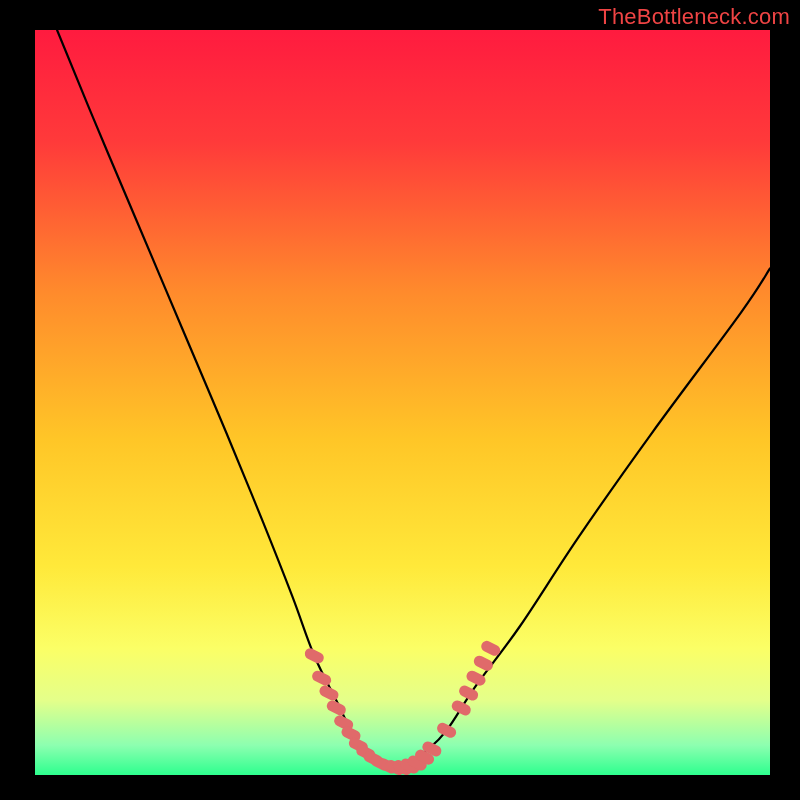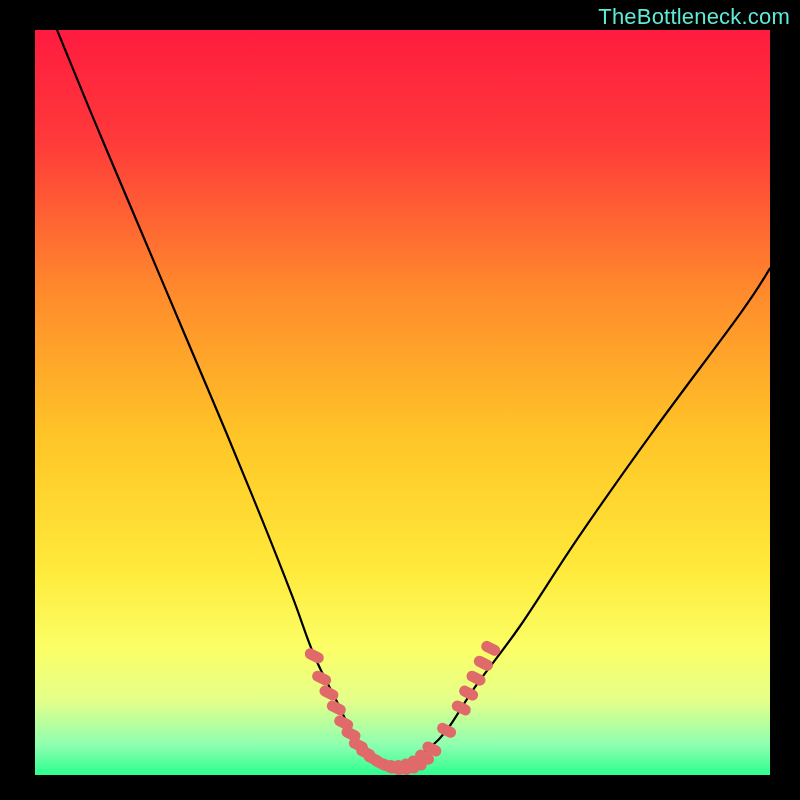--- a/index.html
+++ b/index.html
@@ -14,21 +14,21 @@
   .frame {
     position: relative;
     width: 800px;
     height: 800px;
     background: #000;
   }
   .watermark {
     position: absolute;
     top: 4px;
     right: 10px;
-    color: #5eead4;
+    color: #ef4444;
     font-size: 22px;
     font-weight: 400;
     letter-spacing: 0.2px;
     z-index: 10;
   }
   svg {
     position: absolute;
     top: 0;
     left: 0;
   }

